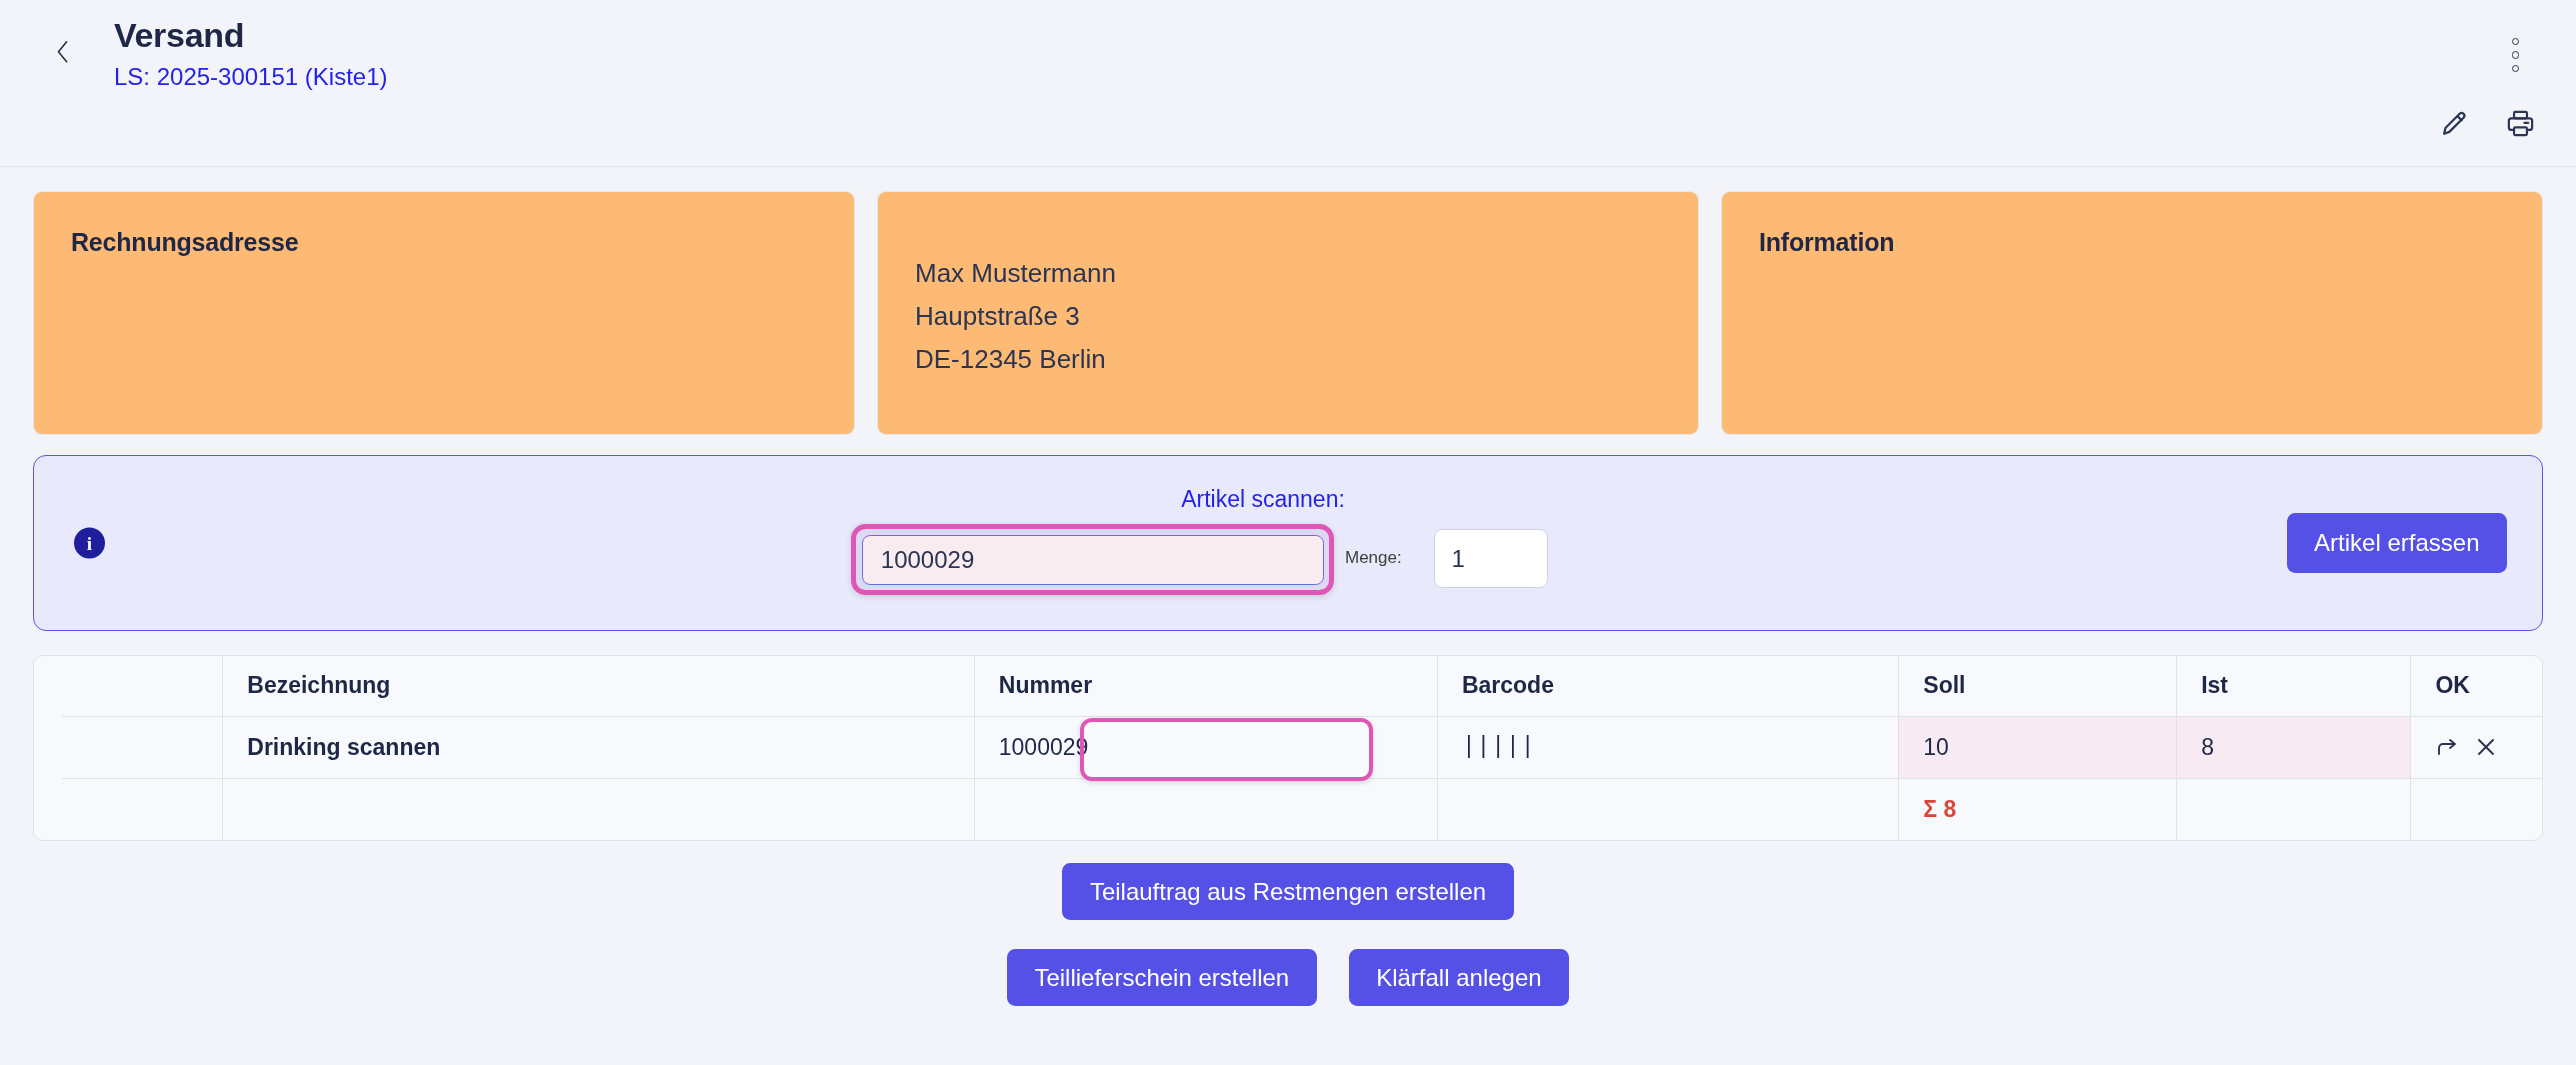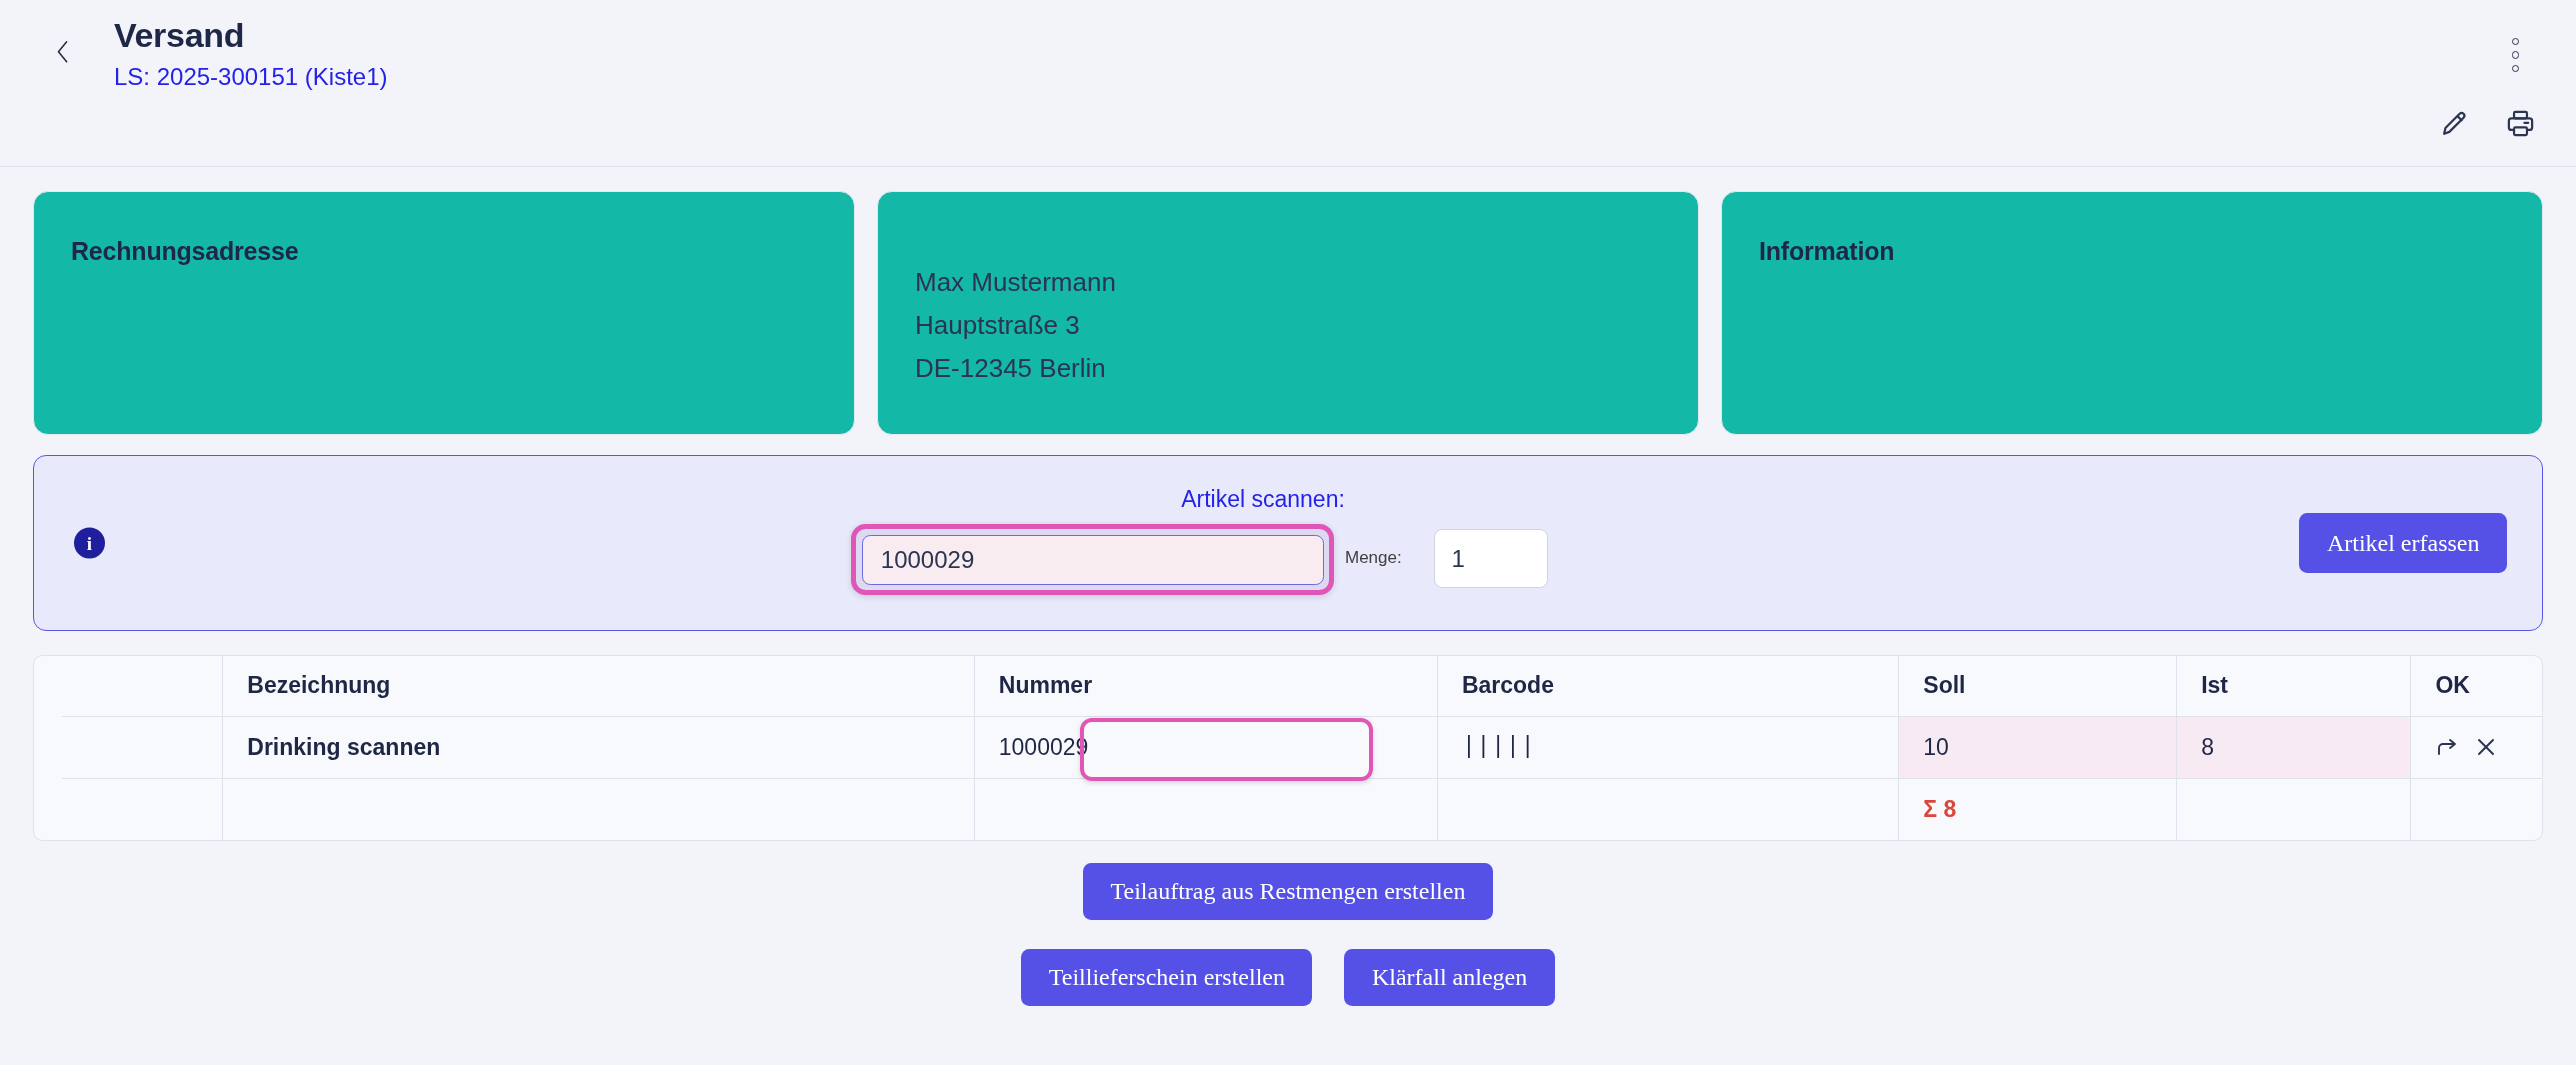--- a/index.html
+++ b/index.html
@@ -69,24 +69,24 @@
 
   
   .cards {
     display: flex;
     gap: 22px;
     padding: 24px 33px 0 33px;
   }
   .card {
     flex: 1;
     height: 244px;
-    background: #14b8a6;
+    background: #fdba74;
     border: 0.9px solid #e4e8f0;
-    border-radius: 15px;
-    padding: 45px 37px;
+    border-radius: 9px;
+    padding: 36px 37px;
   }
   .card h3 {
     font-size: 25px;
     font-weight: bold;
     color: #1e2746;
     letter-spacing: -0.2px;
   }
   .card .lines {
     margin-top: 24px;
     font-size: 26px;
@@ -169,21 +169,21 @@
     font-size: 24px;
     color: #2b3450;
     padding: 0 16.5px;
     outline: none;
   }
   .btn {
     background: #5551e6;
     color: #ffffff;
     border: none;
     border-radius: 8.2px;
-    font-family: Liberation Serif, serif;
+    font-family: Liberation Sans, sans-serif;
     font-size: 24px;
     cursor: pointer;
     white-space: nowrap;
   }
   .btn-erfassen {
     position: absolute;
     right: 35px; top: 50%;
     transform: translateY(-50%);
     height: 60px;
     padding: 0 27.5px;

